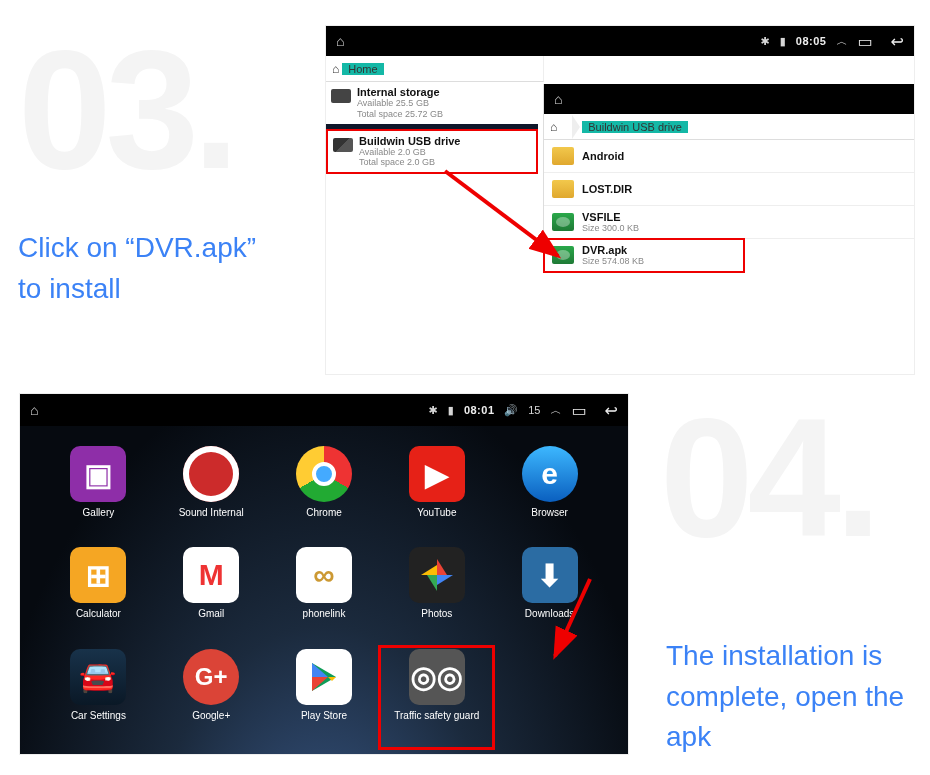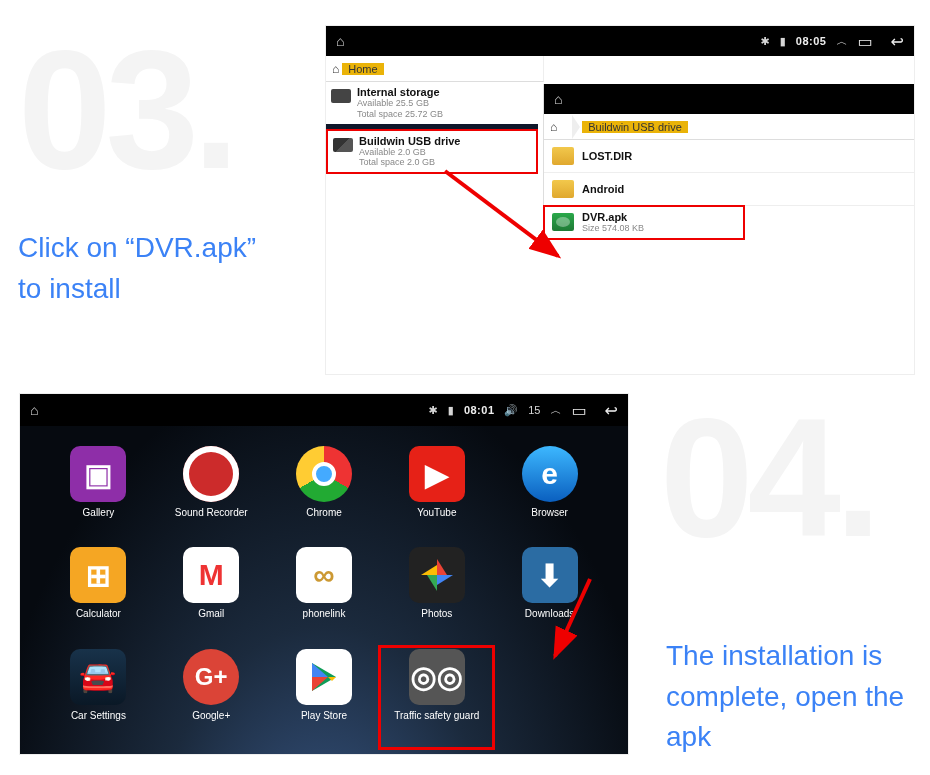--- a/index.html
+++ b/index.html
@@ -24,21 +24,21 @@
   .statusbar { height: 30px; background: #000; color: #eee; display: flex; align-items: center; font-size: 11px; padding: 0 10px; gap: 10px;}
   .sb-home { font-size: 14px; }
   .sb-spacer { flex: 1; }
   .sb-ico { opacity: .9; }
   .sb-time { font-weight: 600; letter-spacing: .5px;}
   .sb-nav { display:flex; gap:18px; font-size:16px;}
 
   
   .crumb  { height: 26px; border-bottom:1px solid #ddd; background:#fff; display:flex; align-items:center; padding-left:6px; font-size:11px; color:#333;}
   .crumb .home-ico { font-size:12px; margin-right:3px; }
-  .crumb .seg { background:#eab308; padding:0 6px; position:relative; }
+  .crumb .seg { background:#14b8a6; padding:0 6px; position:relative; }
   .crumb .seg::after { content:""; position:absolute; right:-8px; top:50%; transform:translateY(-50%); border-left:8px solid #eee; border-top:12px solid transparent; border-bottom:12px solid transparent;}
   .crumb .seg2::after { border-left-color:#fff;}
   .crumb1 { width:218px; border-right:1px solid #eee; }
 
   
   .stg-col { position:absolute; top:30px; left:0; width:218px; background:#fff; }
   .stg-item { width:212px; padding:4px 6px 4px 31px; position:relative; border-bottom:6px solid #0f172a;}
   .stg-item .ic { position:absolute; left:5px; top:7px; width:20px; height:14px; background:#444; border-radius:2px;}
   .stg-item .ic.sd { background: linear-gradient(135deg,#333 0 50%,#555 50% 100%);}
   .stg-name { font-size:11px; color:#111; font-weight:600;}
@@ -144,28 +144,35 @@
     </div>
     <div class="crumb">
       <span class="home-ico">⌂</span>
       <span class="seg" style="width:10px"></span>
       <span class="seg seg2" style="margin-left:10px">Buildwin USB drive</span>
     </div>
     <div class="file-list">
       <div class="frow">
         <span class="fic folder"></span>
         <div class="ftxt">
+            <div class="fname">Android</div>
+          </div>
+      </div>
+      <div class="frow">
+        <span class="fic folder"></span>
+        <div class="ftxt">
             <div class="fname">LOST.DIR</div>
           </div>
       </div>
       <div class="frow">
-        <span class="fic folder"></span>
-        <div class="ftxt">
-            <div class="fname">Android</div>
-          </div>
+        <span class="fic apk"></span>
+        <div class="ftxt">
+          <div class="fname">VSFILE</div>
+          <div class="fsub">Size 300.0 KB</div>
+        </div>
       </div>
       <div class="frow hl hl2">
         <span class="fic apk"></span>
         <div class="ftxt">
           <div class="fname">DVR.apk</div>
           <div class="fsub">Size 574.08 KB</div>
         </div>
       </div>
     </div>
   </div>
@@ -196,21 +203,21 @@
     </span>
   </div>
 
   <div class="homegrid">
     <div class="app">
         <div class="aicon gallery">▣</div>
         <div class="alabel">Gallery</div>
       </div>
     <div class="app">
         <div class="aicon recorder"></div>
-        <div class="alabel">Sound Recorder</div>
+        <div class="alabel">Sound Internal</div>
       </div>
     <div class="app">
         <div class="aicon chrome"></div>
         <div class="alabel">Chrome</div>
       </div>
     <div class="app">
         <div class="aicon youtube">▶</div>
         <div class="alabel">YouTube</div>
       </div>
 

